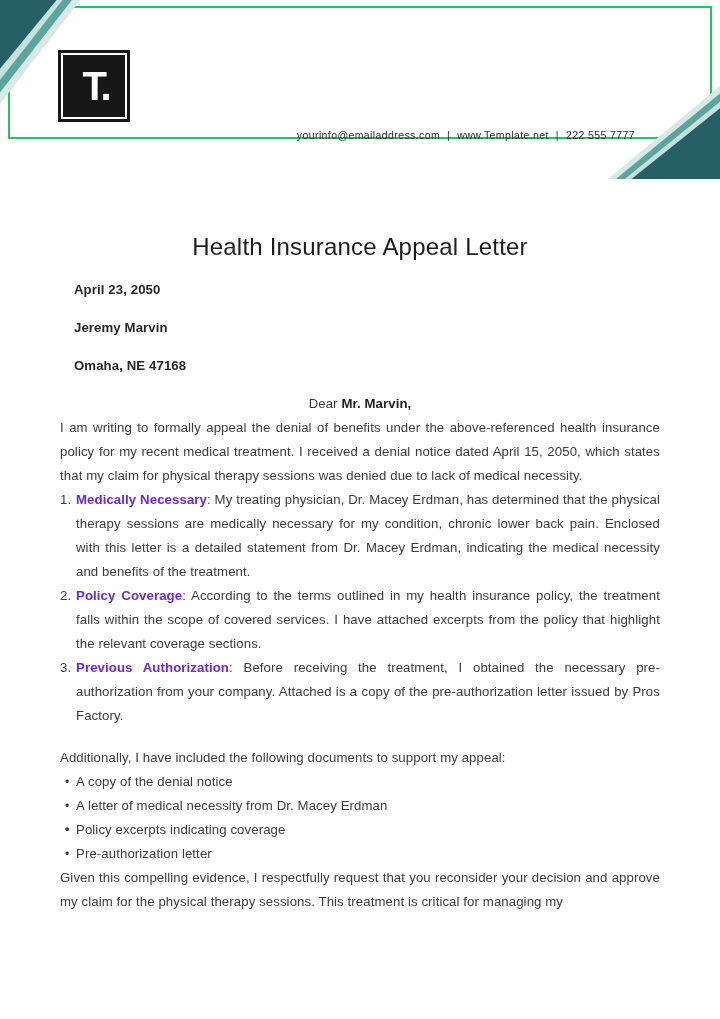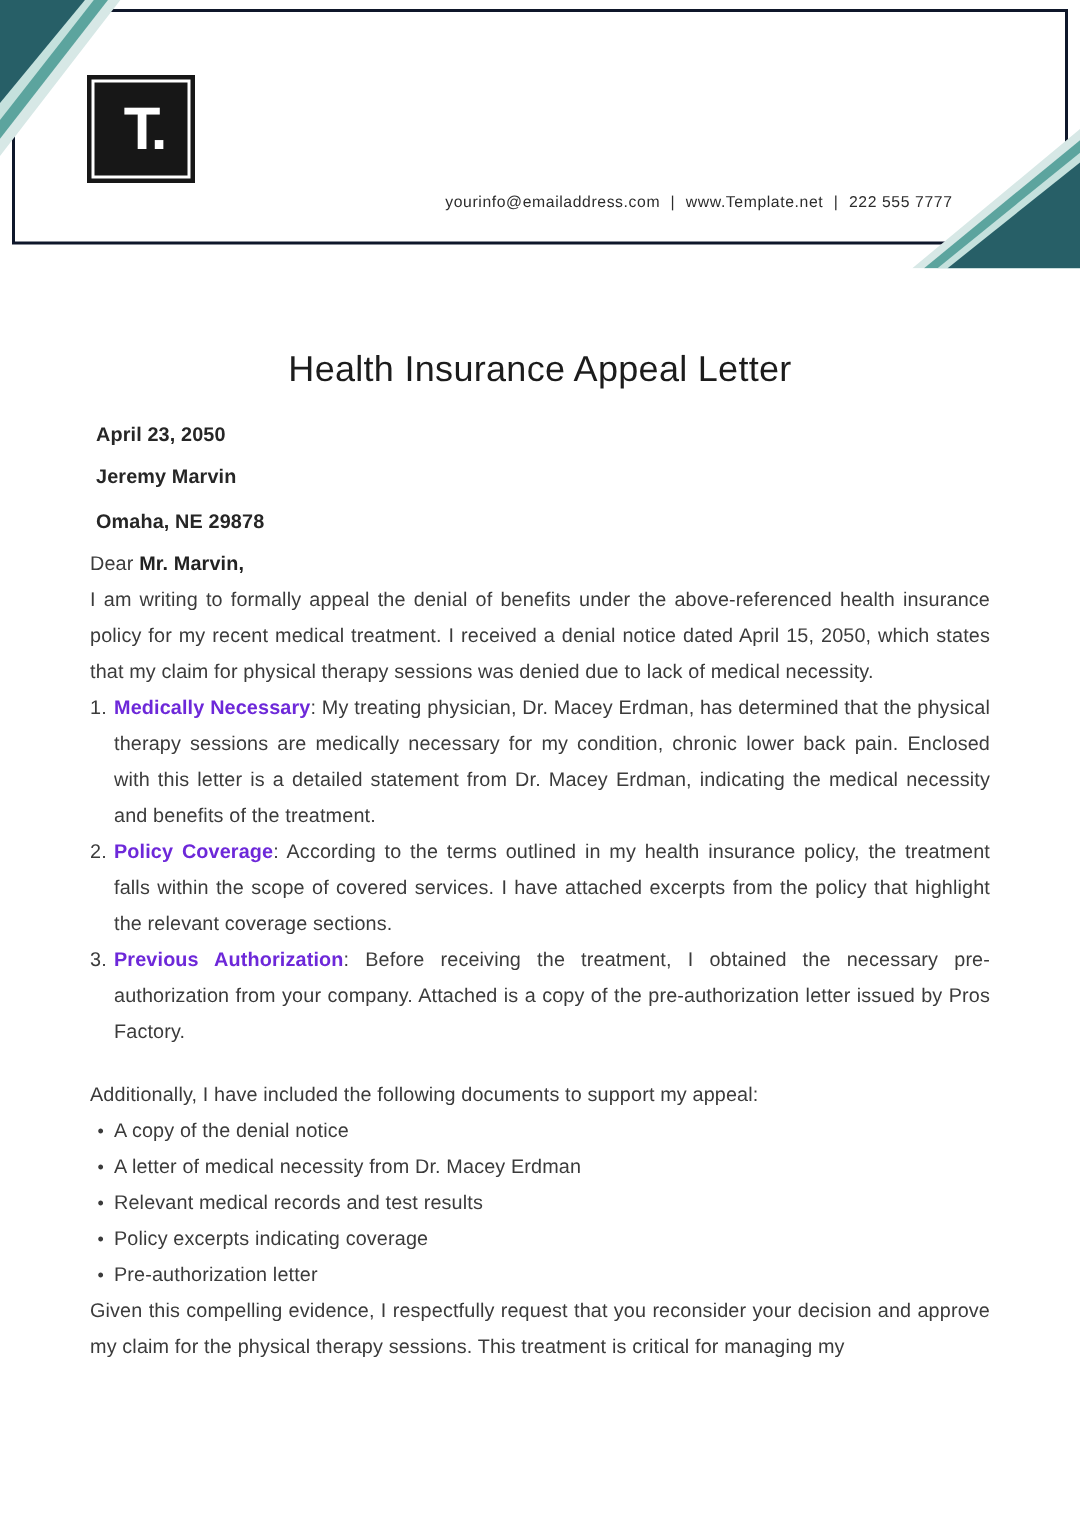--- a/index.html
+++ b/index.html
@@ -4,22 +4,22 @@
 <style>
   html, body { margin: 0; padding: 0; background: #ffffff; }
   body {
     width: 720px; height: 1019px; overflow: hidden; position: relative;
     font-family: "Liberation Sans", sans-serif;
   }
   .page { position: relative; width: 720px; height: 1019px; background: #ffffff; }
 
   
   .header-box {
-    position: absolute; left: 8px; top: 6px; width: 704px; height: 157px;
-    border: 2px solid #0f172a; box-sizing: border-box; background: #ffffff;
+    position: absolute; left: 8px; top: 6px; width: 704px; height: 133px;
+    border: 2px solid #22c55e; box-sizing: border-box; background: #ffffff;
   }
   .logo {
     position: absolute; left: 58px; top: 50px; width: 72px; height: 72px;
     background: #171717; z-index: 3;
   }
   .logo-inner {
     position: absolute; inset: 3px; border: 2px solid #ffffff; background: #171717;
     display: flex; align-items: center; justify-content: center;
   }
   .logo-inner span {
@@ -50,24 +50,24 @@
   
   .content {
     position: absolute; left: 60px; top: 0; width: 600px;
     padding-top: 232px; box-sizing: content-box;
     font-size: 13.2px; line-height: 24px; letter-spacing: 0.1px; color: #3b3b3b;
   }
   .title {
     margin: 0; font-size: 24px; line-height: 30px; font-weight: 400;
     text-align: center; color: #1c1c1c; letter-spacing: 0.2px;
   }
-  .meta { margin: 4px; font-weight: 700; color: #262626; }
+  .meta { margin: 14px; font-weight: 700; color: #262626; }
   .meta.first { margin-top: 16px; }
   .meta.mt { margin-top: 6px; }
-  .salutation { margin: 0; }
+  .salutation { margin: 0; text-align: center; }
   .salutation b { color: #222222; }
   .body-par { margin: 0; text-align: justify; }
   .gap-top { margin-top: 18px; }
   .numlist { margin: 0; padding: 0; list-style: none; }
   .numlist li { position: relative; padding-left: 16px; text-align: justify; }
   .numlist .num { position: absolute; left: 0; top: 0; }
   .numlist b, .body-par b { color: #6d28d9; }
   .bullets { margin: 0; padding: 0; list-style: none; }
   .bullets li { position: relative; padding-left: 16px; }
   .bullets .dot { position: absolute; left: 5px; top: 0; font-size: 12px; }
@@ -100,41 +100,41 @@
       <i class="l2"></i>
       <i class="l3"></i>
       <i class="l4"></i>
   </div>
 
   <div class="content">
     <h1 class="title">Health Insurance Appeal Letter</h1>
 
     <p class="meta first">April 23, 2050</p>
     <p class="meta">Jeremy Marvin</p>
-    <p class="meta mt">Omaha, NE 29878</p>
+    <p class="meta mt">Omaha, NE 47168</p>
 
     <p class="salutation">
       <span>Dear</span>
       <b>Mr. Marvin,</b>
     </p>
 
     <p class="body-par">I am writing to formally appeal the denial of benefits under the above-referenced health insurance policy for my recent medical treatment. I received a denial notice dated April 15, 2050, which states that my claim for physical therapy sessions was denied due to lack of medical necessity.</p>
 
     <ol class="numlist">
       <li><span class="num">1.</span><b>Medically Necessary</b><span>: My treating physician, Dr. Macey Erdman, has determined that the physical therapy sessions are medically necessary for my condition, chronic lower back pain. Enclosed with this letter is a detailed statement from Dr. Macey Erdman, indicating the medical necessity and benefits of the treatment.</span></li>
       <li><span class="num">2.</span><b>Policy Coverage</b><span>: According to the terms outlined in my health insurance policy, the treatment falls within the scope of covered services. I have attached excerpts from the policy that highlight the relevant coverage sections.</span></li>
       <li><span class="num">3.</span><b>Previous Authorization</b><span>: Before receiving the treatment, I obtained the necessary pre-authorization from your company. Attached is a copy of the pre-authorization letter issued by Pros Factory.</span></li>
     </ol>
 
     <p class="body-par gap-top">Additionally, I have included the following documents to support my appeal:</p>
 
     <ul class="bullets">
       <li><span class="dot">•</span><span>A copy of the denial notice</span></li>
       <li><span class="dot">•</span><span>A letter of medical necessity from Dr. Macey Erdman</span></li>
-      <li><span class="dot">•</span><span>Relevant medical records and test results</span></li>
+      <li><span class="dot">•</span></li>
       <li><span class="dot">•</span><span>Policy excerpts indicating coverage</span></li>
       <li><span class="dot">•</span><span>Pre-authorization letter</span></li>
     </ul>
 
     <p class="body-par">Given this compelling evidence, I respectfully request that you reconsider your decision and approve my claim for the physical therapy sessions. This treatment is critical for managing my</p>
   </div>
 
 </div>
 
 </body></html>

